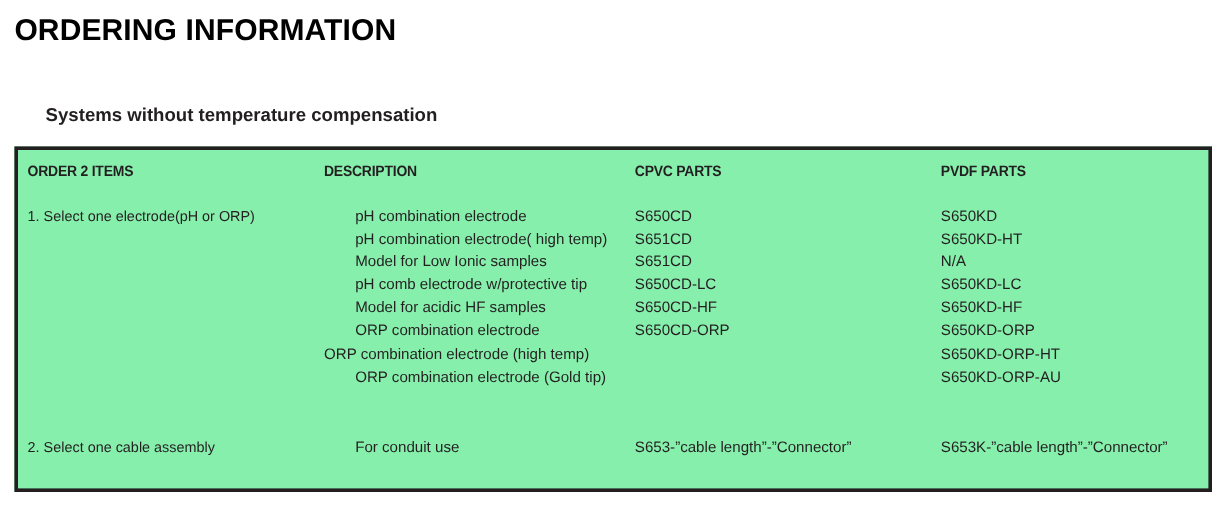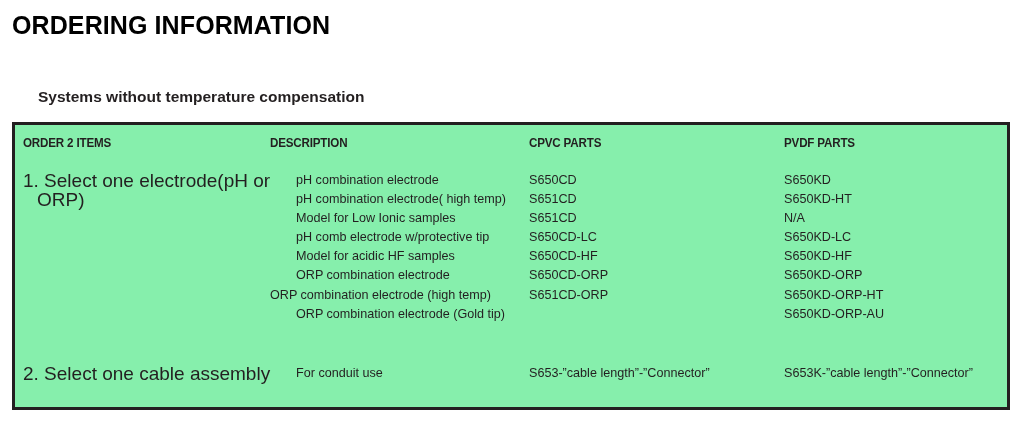--- a/index.html
+++ b/index.html
@@ -87,21 +87,21 @@
   .row-2 { top: 239px; }
 
   .item-line {
     display: block;
     white-space: nowrap;
   }
 
   .numbered-item {
     padding-left: 14px;
     text-indent: -14px;
-    font-size: 19px;
+    font-size: 12px;
     line-height: 19.1px;
   }
 
   .desc-line {
     display: block;
     padding-left: 26px;
   }
   .desc-wrapline {
     display: block;
     white-space: normal;
@@ -151,21 +151,20 @@
     <div class="col col-3">
       <div class="col-header">CPVC PARTS</div>
 
       <div class="row-block row-1">
         <span class="item-line">S650CD</span>
         <span class="item-line">S651CD</span>
         <span class="item-line">S651CD</span>
         <span class="item-line">S650CD-LC</span>
         <span class="item-line">S650CD-HF</span>
         <span class="item-line">S650CD-ORP</span>
-        <span class="item-line">S651CD-ORP</span>
       </div>
 
       <div class="row-block row-2">
         <span class="item-line">S653-”cable length”-”Connector”</span>
       </div>
     </div>
 
     <div class="col col-4">
       <div class="col-header">PVDF PARTS</div>
 

